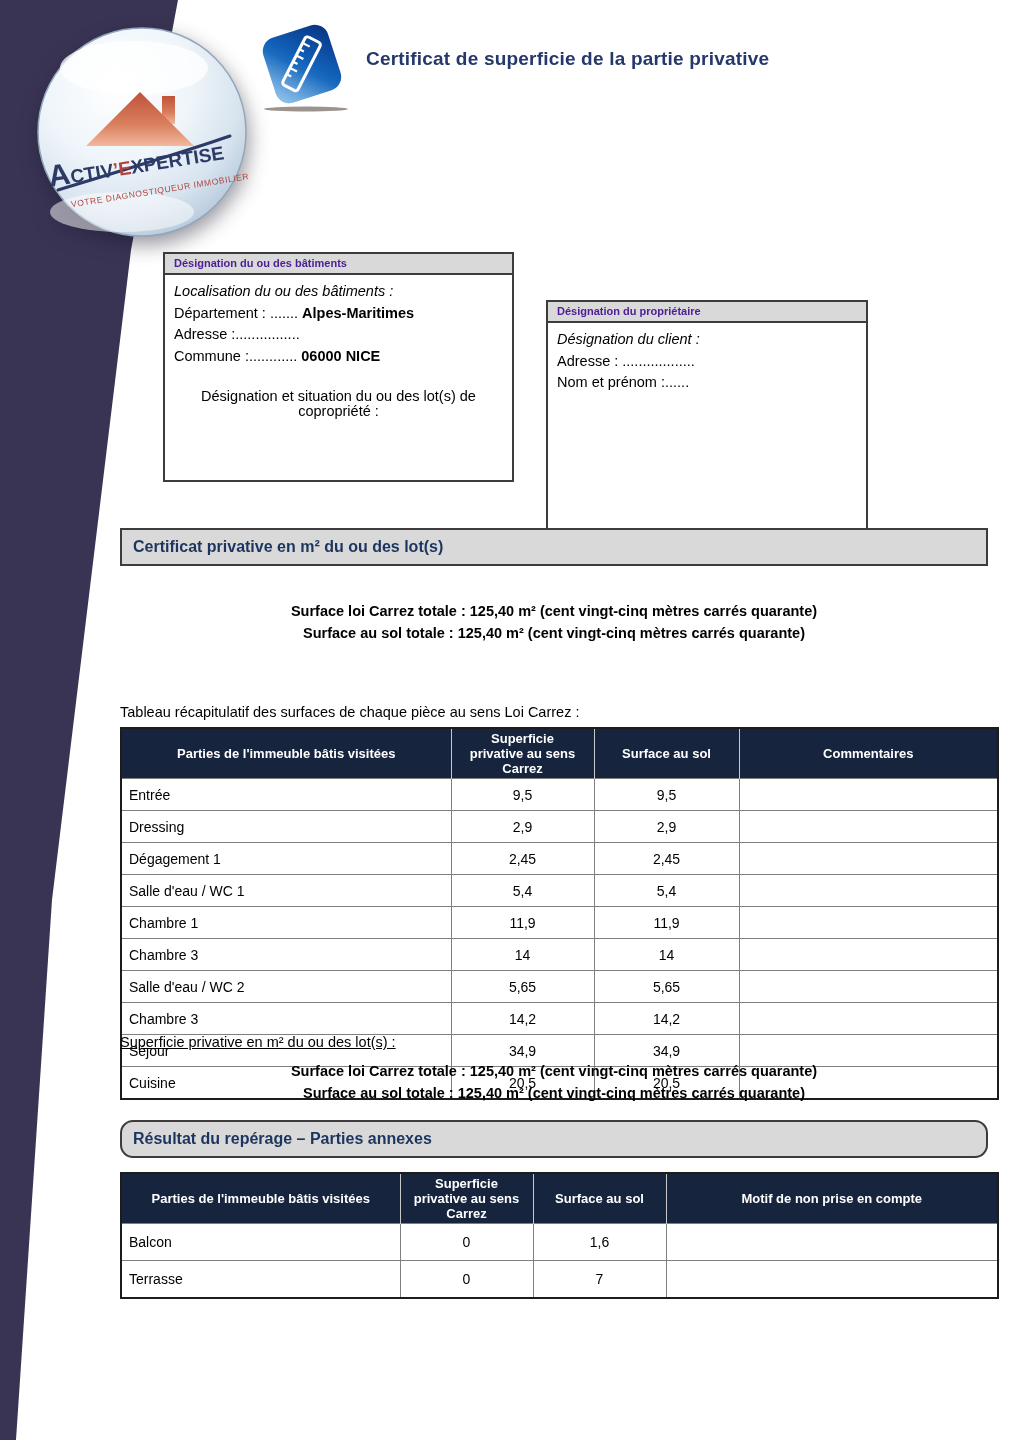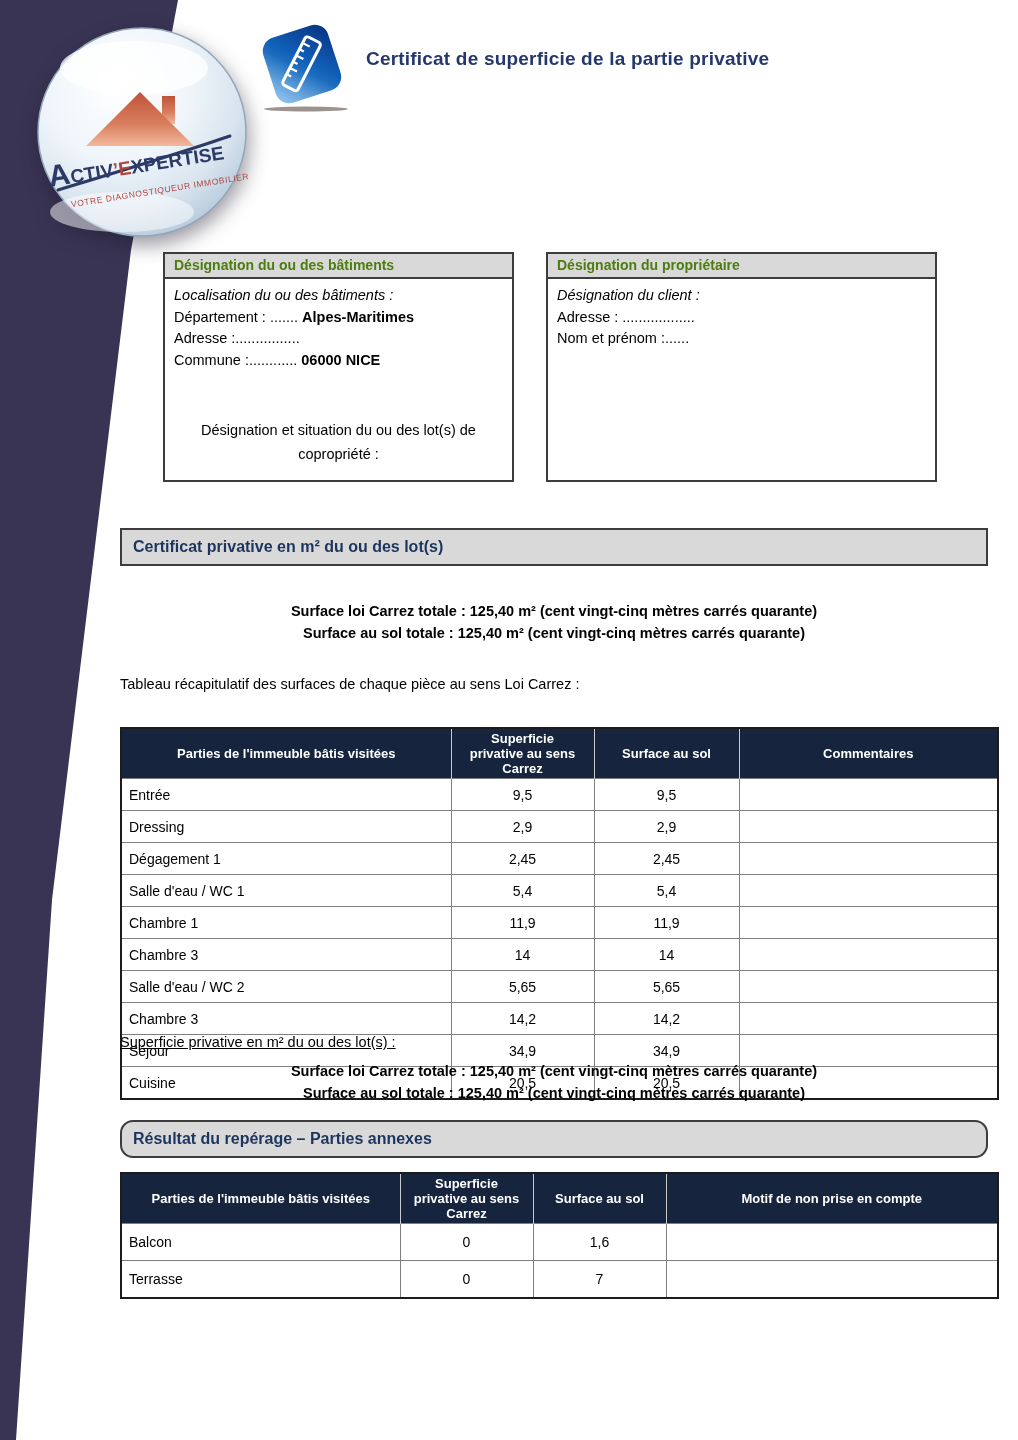--- a/index.html
+++ b/index.html
@@ -16,42 +16,42 @@
 
   
   .app-icon{position:absolute;left:250px;top:10px;width:106px;height:106px;}
 
   .doc-title{position:absolute;left:366px;top:48px;width:604px;
              font-size:19px;font-weight:bold;color:#25386b;letter-spacing:.2px;}
 
   
   .dbox{position:absolute;top:252px;height:230px;border:2px solid #3c3c3c;background:#fff;box-sizing:border-box;}
   .dbox-buildings{left:163px;width:351px;}
-  .dbox-owner{left:546px;width:391px;}
+  .dbox-owner{left:546px;width:322px;margin-top:48px;}
   .dbox-head{background:#d9d9d9;border-bottom:2px solid #3c3c3c;padding:3px 9px 4px 9px;
-             font-size:14px;font-weight:bold;color:#4d7c0f;}
+             font-size:11px;font-weight:bold;color:#4c1d95;}
   .dbox-body{padding:6px 9px;font-size:14.5px;line-height:21.5px;}
   .it{font-style:italic;}
   .bold-val{font-weight:bold;margin-left:4px;}
-  .lots-par{text-align:center;margin-top:47px;line-height:24px;}
+  .lots-par{text-align:center;margin-top:22px;line-height:15px;}
 
   
   .secbar{position:absolute;left:120px;width:868px;height:38px;background:#d9d9d9;
           border:2px solid #3c3c3c;box-sizing:border-box;display:flex;align-items:center;
           padding-left:11px;font-size:16px;font-weight:bold;color:#1c355e;}
   .secbar1{top:528px;}
   .secbar2{top:1120px;border-radius:13px;}
 
   .totals{position:absolute;left:120px;width:868px;text-align:center;
           font-size:14.5px;font-weight:bold;line-height:22px;color:#000;}
   .totals1{top:600px;}
   .totals2{top:1060px;}
 
   .plain-line{position:absolute;left:120px;font-size:14.5px;color:#000;}
-  .intro-line{top:676px;}
+  .intro-line{top:704px;}
   .sub-line{top:1034px;text-decoration:underline;}
 
   
   .tbl{border-collapse:collapse;table-layout:fixed;width:877px;border:2px solid #1c1c1c;}
   .tbl th{background:#16243e;color:#ffffff;font-size:13px;font-weight:bold;
           text-align:center;vertical-align:middle;padding:2px 12px;border-left:1px solid #c9c9c9;line-height:15px;}
   .tbl th:first-child{border-left:none;}
   .tbl td{border:1px solid #7f7f7f;font-size:14px;padding:5px 7px;vertical-align:middle;background:#fff;margin-left:15px;}
   .tbl td.num{text-align:center;}
   .tbl-wrap1{position:absolute;left:120px;top:727px;}

